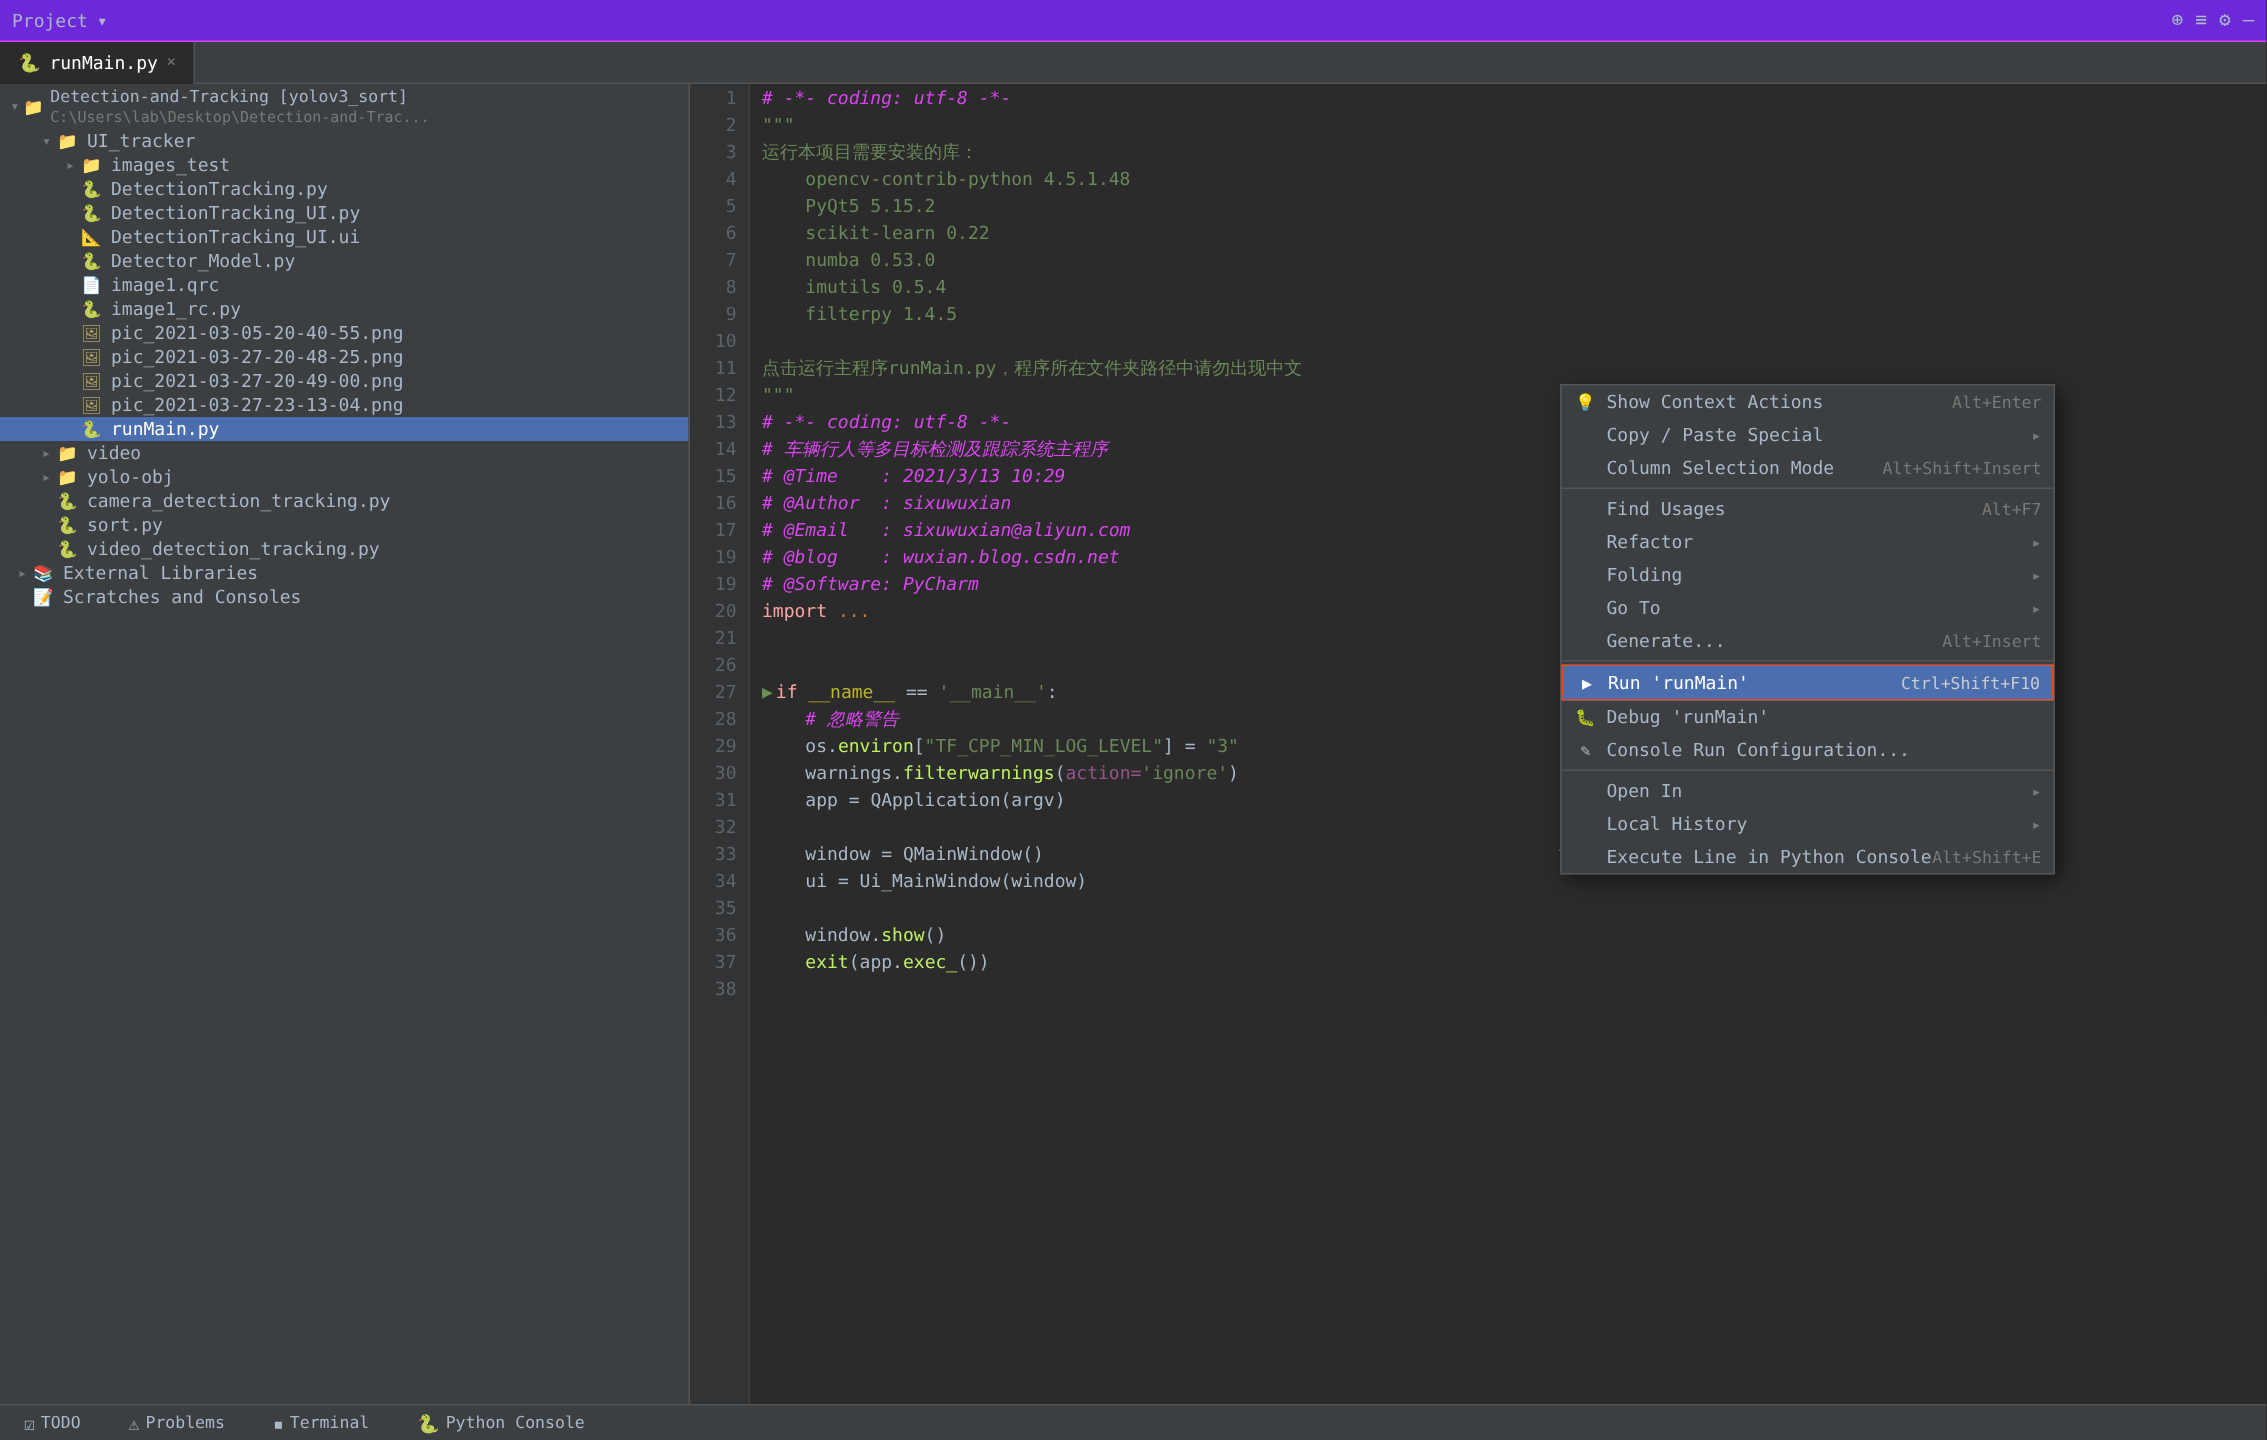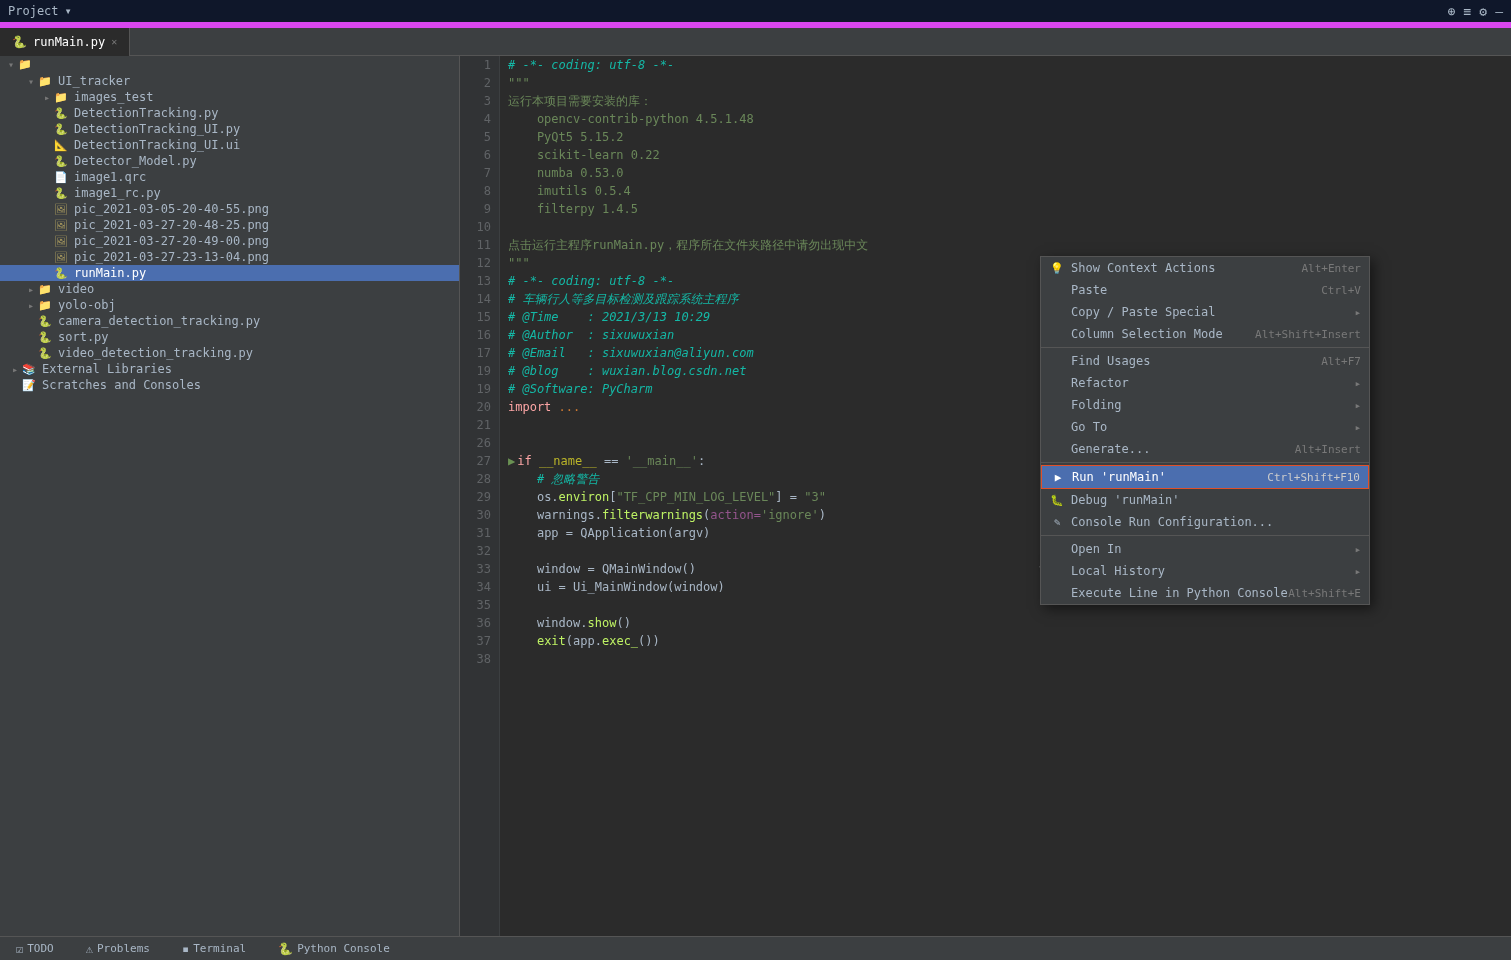--- a/index.html
+++ b/index.html
@@ -9,25 +9,25 @@
       color: #a9b7c6;
       width: 1511px;
       height: 960px;
       overflow: hidden;
       font-size: 12px;
     }
 
     
     .title-bar {
       height: 28px;
-      background: #0f172a;
+      background: #6d28d9;
       display: flex;
       align-items: center;
       padding: 0 8px;
-      border-bottom: 6px solid #d946ef;
+      border-bottom: 1px solid #d946ef;
     }
     .title-bar-left {
       display: flex;
       align-items: center;
       gap: 6px;
       color: #a9b7c6;
       font-size: 12px;
     }
     .title-bar-icons {
       display: flex;
@@ -140,21 +140,21 @@
       white-space: pre;
       background: #2b2b2b;
     }
     .code-line {
       height: 18px;
       line-height: 18px;
       display: block;
     }
 
     
-    .c-comment { color: #14b8a6; font-style: italic; }
+    .c-comment { color: #d946ef; font-style: italic; }
     .c-string { color: #6a8759; }
     .c-keyword { color: #fca5a5; }
     .c-function { color: #bef264; }
     .c-class { color: #a9b7c6; }
     .c-decorator { color: #bbb529; }
     .c-param { color: #94558d; }
     .c-ellipsis { color: #cc7832; }
 
     
     .context-menu-overlay {
@@ -278,20 +278,24 @@
   </div>
 </div>
 
 <div class="main-layout">
 
   <div class="sidebar">
 
     <div class="tree-item" style="padding: 2px 4px;">
       <span class="tree-arrow">▾</span>
       <span class="tree-icon folder-icon">📁</span>
+      <span style="font-size:11px; color:#a9b7c6;">
+        <span>Detection-and-Tracking [yolov3_sort]</span>
+        <span style="color:#787878; font-size:10px;"> <span>C:\Users\lab\Desktop\Detection-and-Trac...</span></span>
+      </span>
     </div>
 
     <div id="tree-container">
         <div class="tree-item" style="padding-left: 24px;">
           <span class="tree-arrow">▾</span>
     <span class="tree-icon folder-icon">📁</span>
     <span>UI_tracker</span>
         </div>
         <div class="tree-item" style="padding-left: 40px;">
           <span class="tree-arrow">▸</span>
@@ -440,30 +444,20 @@
       <span>Show Context Actions</span>
     </div>
     <div style="display:flex;align-items:center;gap:8px;">
       <span class="menu-shortcut">Alt+Enter</span>
 
     </div>
   </div>
           <div class="menu-item">
     <div class="menu-item-left">
       <span class="menu-icon"></span>
-      <span>Paste</span>
-    </div>
-    <div style="display:flex;align-items:center;gap:8px;">
-      <span class="menu-shortcut">Ctrl+V</span>
-
-    </div>
-  </div>
-          <div class="menu-item">
-    <div class="menu-item-left">
-      <span class="menu-icon"></span>
       <span>Copy / Paste Special</span>
     </div>
     <div style="display:flex;align-items:center;gap:8px;">
 
       <span class="menu-arrow">▸</span>
     </div>
   </div>
           <div class="menu-item">
     <div class="menu-item-left">
       <span class="menu-icon"></span>

